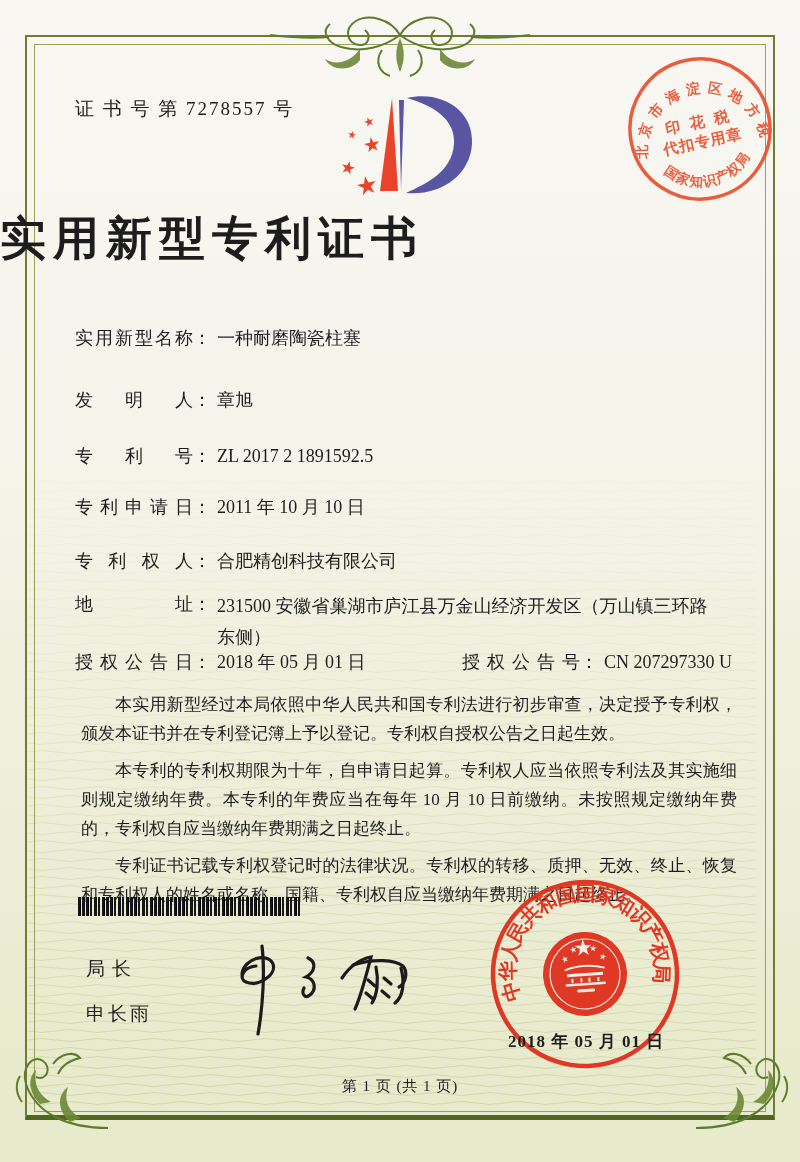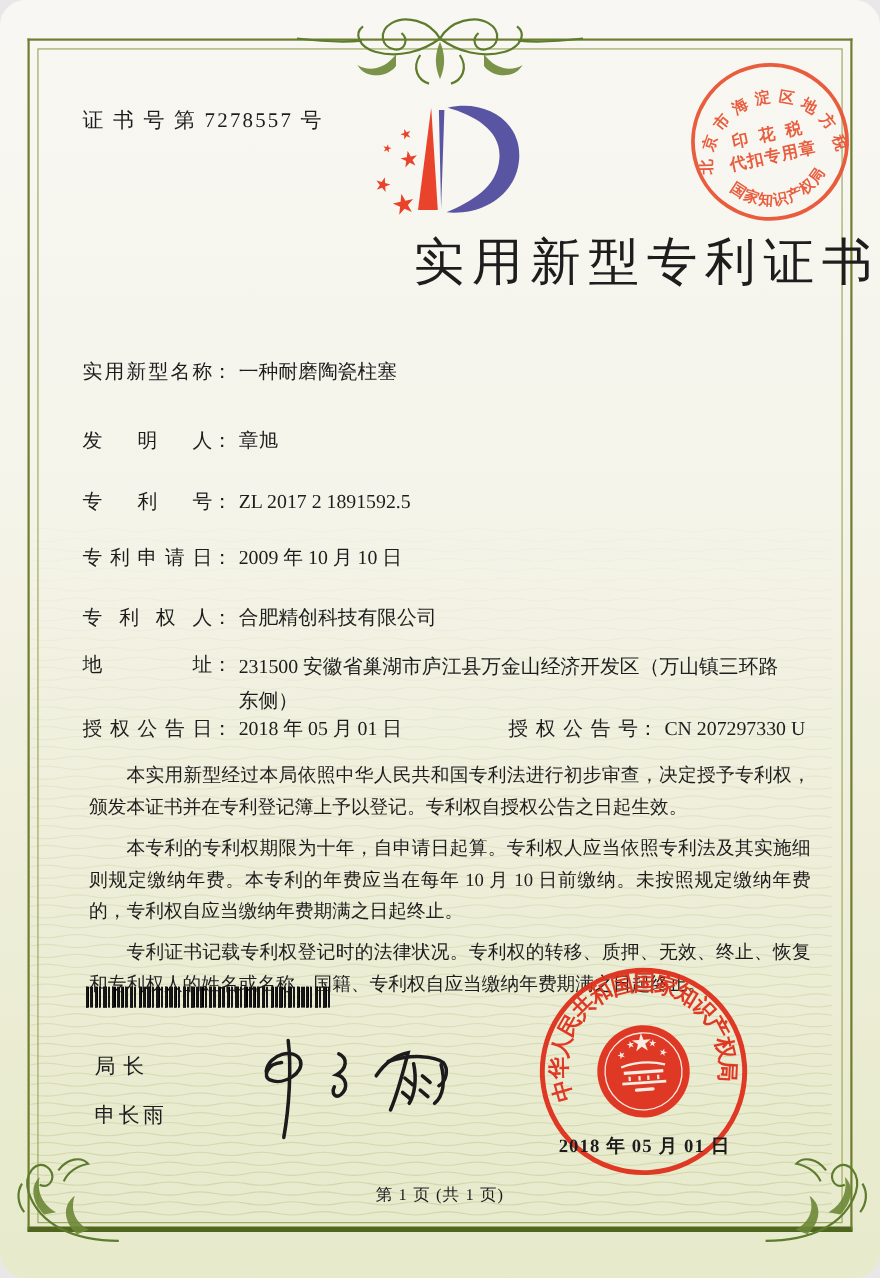--- a/index.html
+++ b/index.html
@@ -1,32 +1,32 @@
 <!DOCTYPE html>
 <html><head>
 <meta charset="utf-8">
 <style>
   html,body{margin:0;padding:0;background:#e8e8e8;}
   .page{position:relative;width:800px;height:1162px;overflow:hidden;
         background:linear-gradient(180deg,#f8f7f3 0%,#f5f4ea 38%,#efefdc 62%,#e9ebcf 88%,#e7eacb 100%);
-        font-family:"Liberation Serif","DejaVu Serif",serif;color:#1d1d1d;border-radius:23px;}
+        font-family:"Liberation Serif","DejaVu Serif",serif;color:#1d1d1d;}
   .waves{position:absolute;left:0;top:0;width:800px;height:1162px;z-index:0;}
   .waves path{stroke:#b6bf7d;fill:none;stroke-width:1;}
   .border-outer{position:absolute;left:25px;top:35px;right:25px;bottom:42px;
         border:2px solid #6f7d31;border-bottom:5px solid #50661f;z-index:1;}
   .border-inner{position:absolute;left:34px;top:44px;right:34px;bottom:50px;
         border:1px solid #96a355;z-index:1;}
   .flourish{position:absolute;z-index:2;}
   .flourish path{stroke:#5e7c2d;fill:none;stroke-width:2;}
   .flourish .leaf{fill:#6b8736;stroke:none;opacity:.9;}
   .cert-no{position:absolute;left:75px;top:96px;font-size:19px;letter-spacing:2px;z-index:2;}
   .logo{position:absolute;left:338px;top:82px;z-index:2;}
   .tax-stamp{position:absolute;left:626px;top:55px;z-index:3;transform:rotate(-12deg);opacity:.92;}
-  .doc-title{position:absolute;left:0;right:0;top:208px;text-align:right;font-size:46px;
-        font-weight:normal;letter-spacing:7px;z-index:2;}
+  .doc-title{position:absolute;left:0;right:0;top:208px;text-align:left;font-size:46px;
+        font-weight:bold;letter-spacing:7px;z-index:2;}
   .frow{position:absolute;left:75px;right:55px;font-size:18px;line-height:27px;z-index:2;}
   .flabel{display:inline-block;width:118px;text-align:justify;text-align-last:justify;vertical-align:top;}
   .fcolon{vertical-align:top;}
   .fvalue{margin-left:6px;vertical-align:top;}
   .fvalue.wrap{display:inline-block;width:505px;line-height:31px;}
   .fgroup2{position:absolute;left:387px;top:0;}
   .paras{position:absolute;left:73px;top:682px;width:672px;z-index:2;}
   .paras p{margin:8px;font-size:17px;line-height:29px;text-align:justify;text-indent:2em;}
   .barcode{position:absolute;left:78px;top:897px;width:222px;height:19px;z-index:2;
         background:
@@ -196,21 +196,21 @@
   <div class="frow" style="top:325px;">
     <span class="flabel">实用新型名称</span><span class="fcolon">：</span><span class="fvalue">一种耐磨陶瓷柱塞</span>
   </div>
   <div class="frow" style="top:387px;">
     <span class="flabel">发明人</span><span class="fcolon">：</span><span class="fvalue">章旭</span>
   </div>
   <div class="frow" style="top:443px;">
     <span class="flabel">专利号</span><span class="fcolon">：</span><span class="fvalue">ZL 2017 2 1891592.5</span>
   </div>
   <div class="frow" style="top:494px;">
-    <span class="flabel">专利申请日</span><span class="fcolon">：</span><span class="fvalue">2009 年 10 月 10 日</span>
+    <span class="flabel">专利申请日</span><span class="fcolon">：</span><span class="fvalue">2011 年 10 月 10 日</span>
   </div>
   <div class="frow" style="top:548px;">
     <span class="flabel">专利权人</span><span class="fcolon">：</span><span class="fvalue">合肥精创科技有限公司</span>
   </div>
   <div class="frow" style="top:591px;">
     <span class="flabel">地址</span><span class="fcolon">：</span><span class="fvalue wrap">231500 安徽省巢湖市庐江县万金山经济开发区（万山镇三环路东侧）</span>
   </div>
   <div class="frow" style="top:649px;">
     <span class="flabel">授权公告日</span><span class="fcolon">：</span><span class="fvalue">2018 年 05 月 01 日</span>
     <span class="fgroup2">

